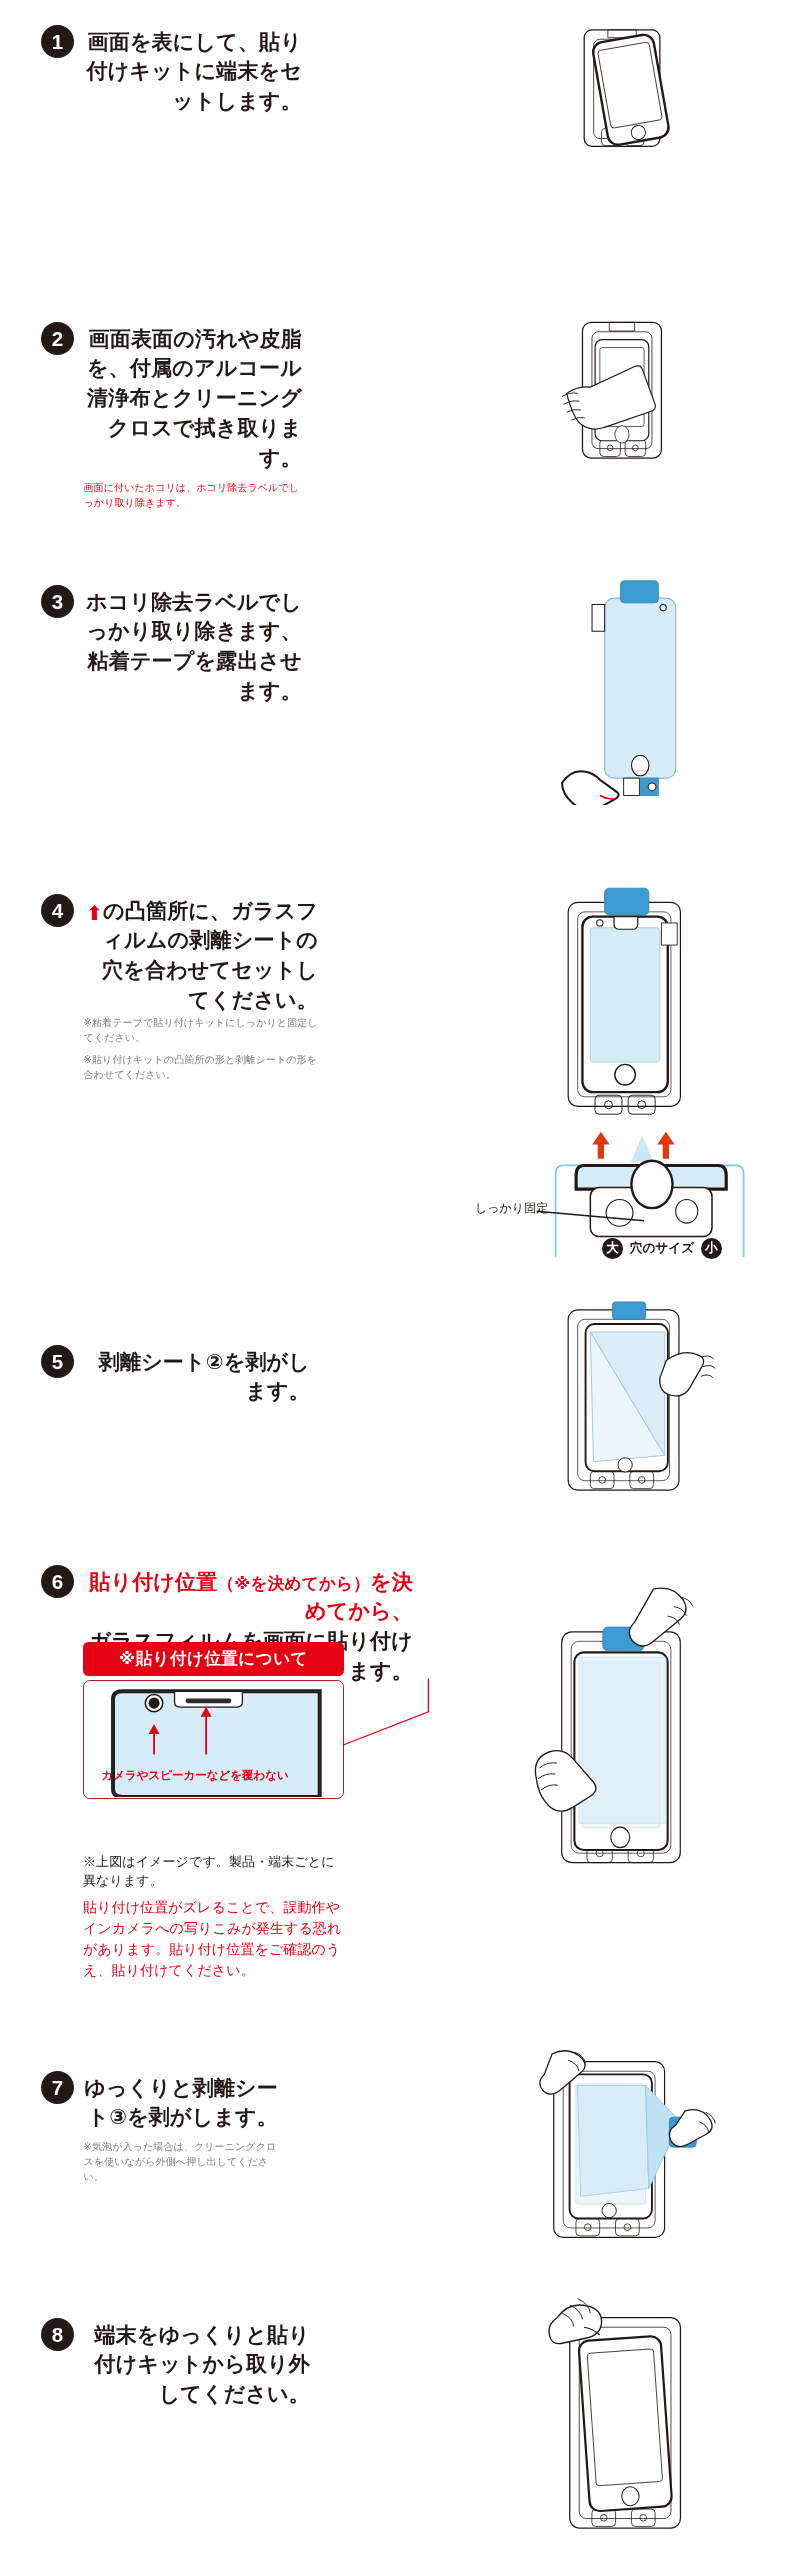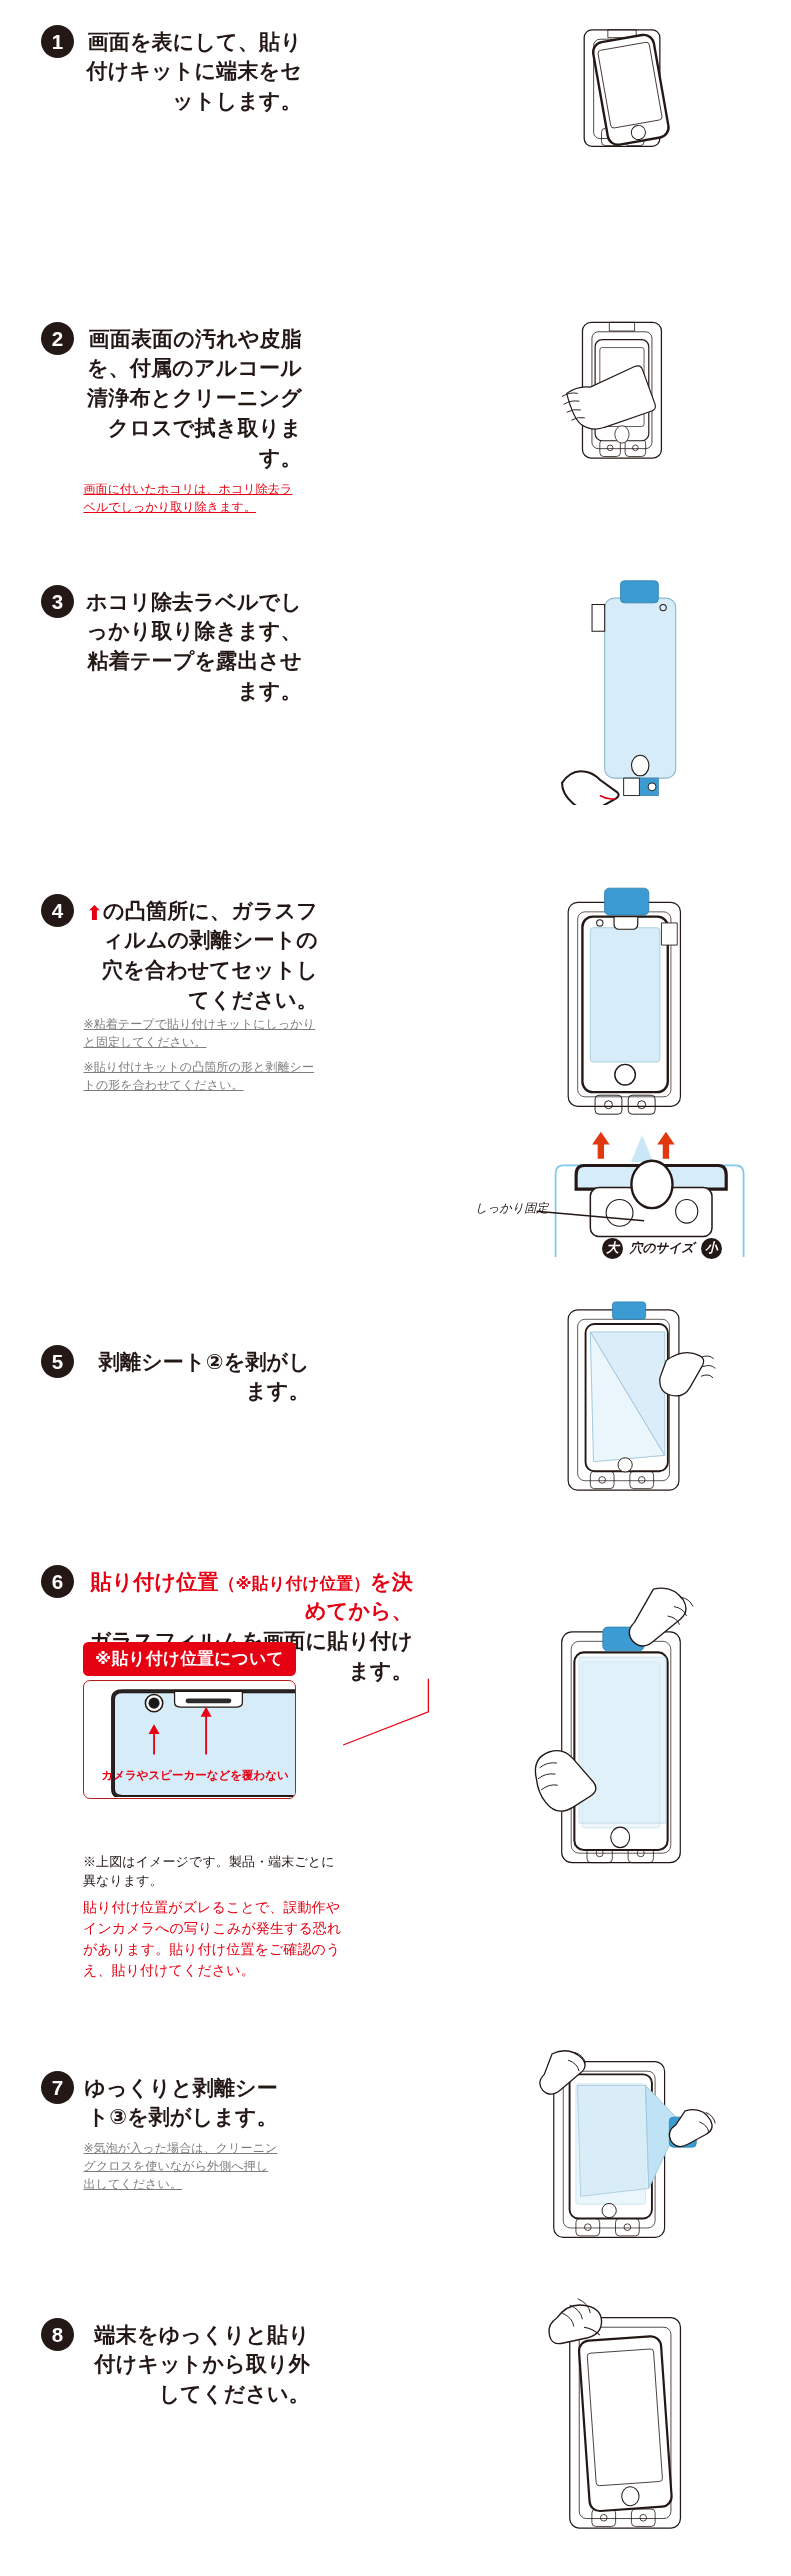--- a/index.html
+++ b/index.html
@@ -46,26 +46,25 @@
     line-height: 1.42;
     letter-spacing: 0.2px;
     color: #231815;
     margin: 1.6px 0 0 0;
     text-align: right;
   }
   .headline.red { color: #e60012; }
   .headline .blk { color: #231815; }
   .headline .small-paren { font-size: 16.6px; }
   .note {
-    font-size: 12px;
+    font-size: 10px;
     line-height: 1.5;
     color: #7d7d7d;
     margin-top: 7.1px;
     letter-spacing: 0.1px;
-    text-decoration: underline;
   }
   .note.red { color: #e60012; }
   .note-red {
     font-size: 14px;
     line-height: 1.5;
     color: #e60012;
     margin-top: 6.3px;
     letter-spacing: 0.1px;
   }
   .note-gray {
@@ -75,21 +74,21 @@
     letter-spacing: 0.1px;
   }
 
   
   .illus { position: absolute; }
   .illus svg { display: block; }
 
   
   .callout {
     position: absolute;
-    width: 213px;
+    width: 261px;
   }
   .callout-banner {
     background: #e50012;
     color: #ffffff;
     font-size: 16.6px;
     font-weight: bold;
     text-align: center;
     border-radius: 5.5px;
     padding: 5.5px 0 6.3px 0;
     letter-spacing: 0.4px;
@@ -98,21 +97,21 @@
     margin-top: 4px;
     border: 1.9px solid #b21c1c;
     border-radius: 7.1px;
     background: #ffffff;
     padding: 4.7px 4.7px 0 4.7px;
     overflow: hidden;
     height: 119px;
   }
 
   
-  .detail-panel { position: absolute; font-style: italic; }
+  .detail-panel { position: absolute; }
   .lbl-fix {
     position: absolute;
     font-size: 12px;
     color: #231815;
     white-space: nowrap;
   }
   .size-row {
     position: absolute;
     display: flex;
     align-items: center;
@@ -329,21 +328,21 @@
         <path d="M198 88 q10 -4 16 2" fill="none" stroke-width="1.2"></path>
         <path d="M196 100 q10 -4 15 2" fill="none" stroke-width="1.2"></path>
       </g>
     </svg>
   </div>
 
   <div class="step" style="left:41px; top:1565px; width:372px;">
     <div class="num">6</div>
     <div class="body">
       <div class="headline red">
-        <span>貼り付け位置</span><span class="small-paren">（※貼り付け位置）</span><span>を決めてから、</span><br>
+        <span>貼り付け位置</span><span class="small-paren">（※を決めてから）</span><span>を決めてから、</span><br>
         <span class="blk">ガラスフィルムを画面に貼り付けます。</span>
       </div>
     </div>
   </div>
 
   <div class="callout" style="left:83px; top:1642px;">
     <div class="callout-banner">※貼り付け位置について</div>
     <div class="callout-box">
       <svg width="250" height="112" viewBox="0 0 316 142">
 

